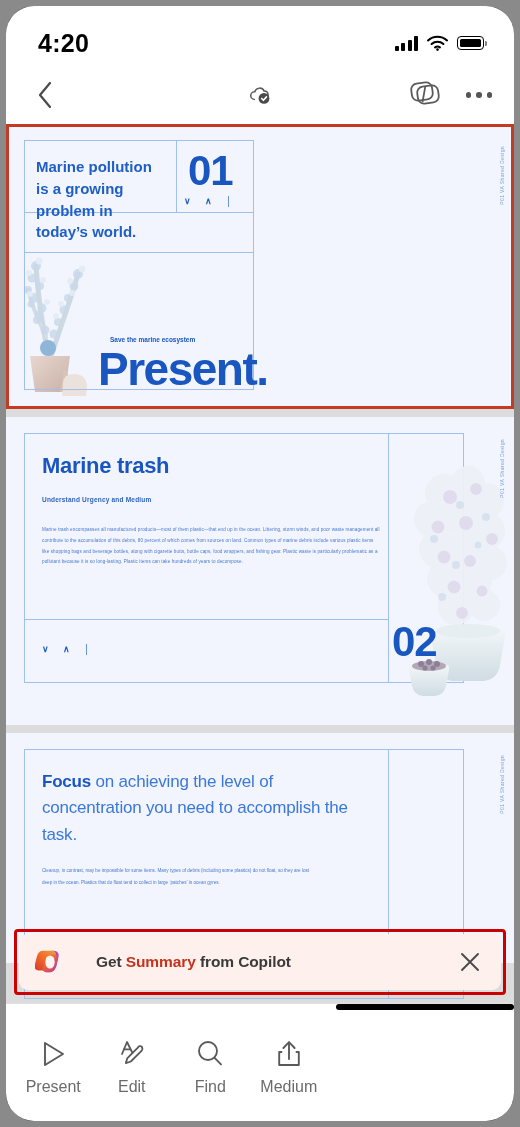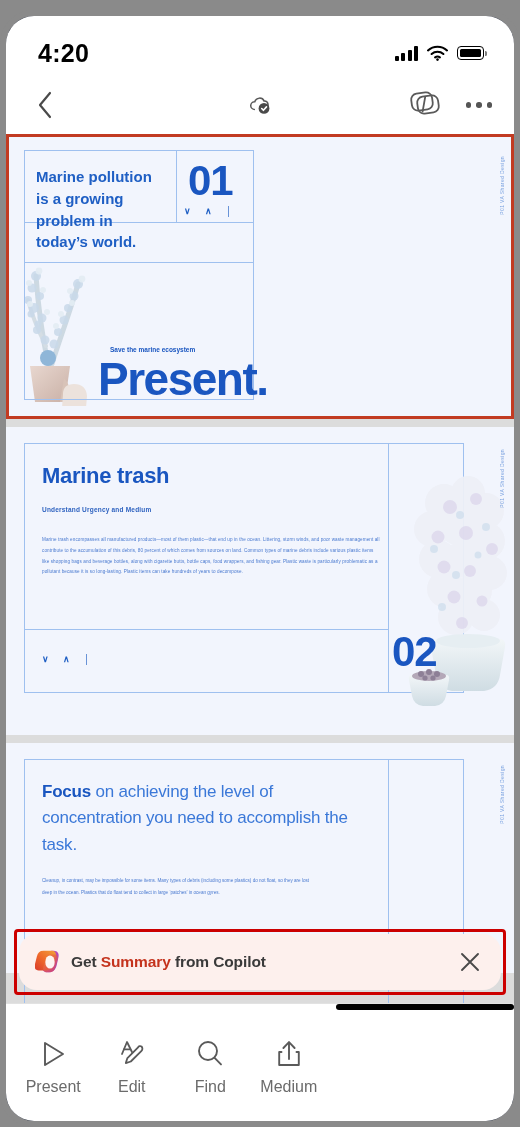--- a/index.html
+++ b/index.html
@@ -8,21 +8,20 @@
     background:#8a8a8a;
     font-family:"Liberation Sans", sans-serif;
     overflow:hidden;
   }
   .phone {
     position:absolute; inset:0;
     background:#0f172a;
     border-radius:34px;
     overflow:hidden;
     border:6px solid #8a8a8a;
-    margin-top:10px;
   }
   
   .statusbar {
     height:60px; display:flex; align-items:center;
     justify-content:space-between; padding:14px 30px 0 32px;
     background:#fff;
   }
   .clock { font-size:25px; font-weight:600; color:#000; letter-spacing:.3px; }
   .status-right { display:flex; align-items:center; gap:9px; }
   .bars { display:flex; align-items:flex-end; gap:2.5px; height:16px; }
@@ -108,22 +107,22 @@
   #s3 .h1 b { color:#1a56c0; font-weight:700; }
   #s3 .body { position:absolute; left:36px; top:132px; width:275px; color:#4a7ad0;
               font-size:4.6px; line-height:2.6; }
   
   .copilot-wrap {
     position:absolute; left:8px; right:8px; bottom:8px; z-index:6;
     border:3px solid #c00; border-radius:4px; padding:2px;
     background:transparent;
   }
   .copilot {
-    display:flex; align-items:center; gap:6px;
-    background:#fdf0ed; border-radius:18px; padding:13px 16px;
+    display:flex; align-items:center; gap:31px;
+    background:#fdf0ed; border-radius:9px; padding:13px 16px;
   }
   .cp-logo { width:30px; height:30px; flex:0 0 30px; }
   .cp-text { flex:1; }
   .cp-title { font-size:15.5px; color:#3a3a3a; font-weight:700; letter-spacing:-.1px; }
   .cp-title .hl { color:#c4331d; }
   .cp-sub { font-size:14px; color:#666; margin-top:1px; }
   .cp-close { width:30px; height:30px; display:flex; align-items:center;
               justify-content:center; cursor:pointer; }
   
   .tabbar {

